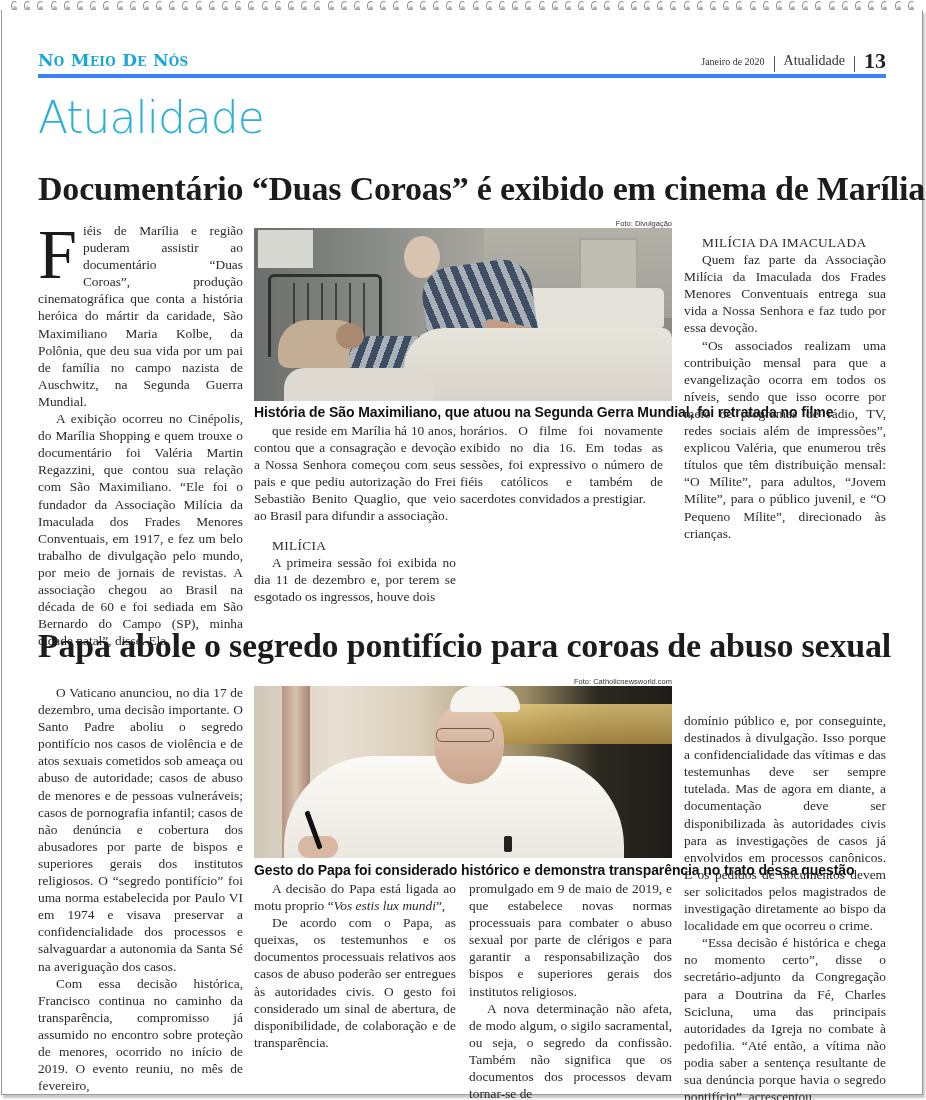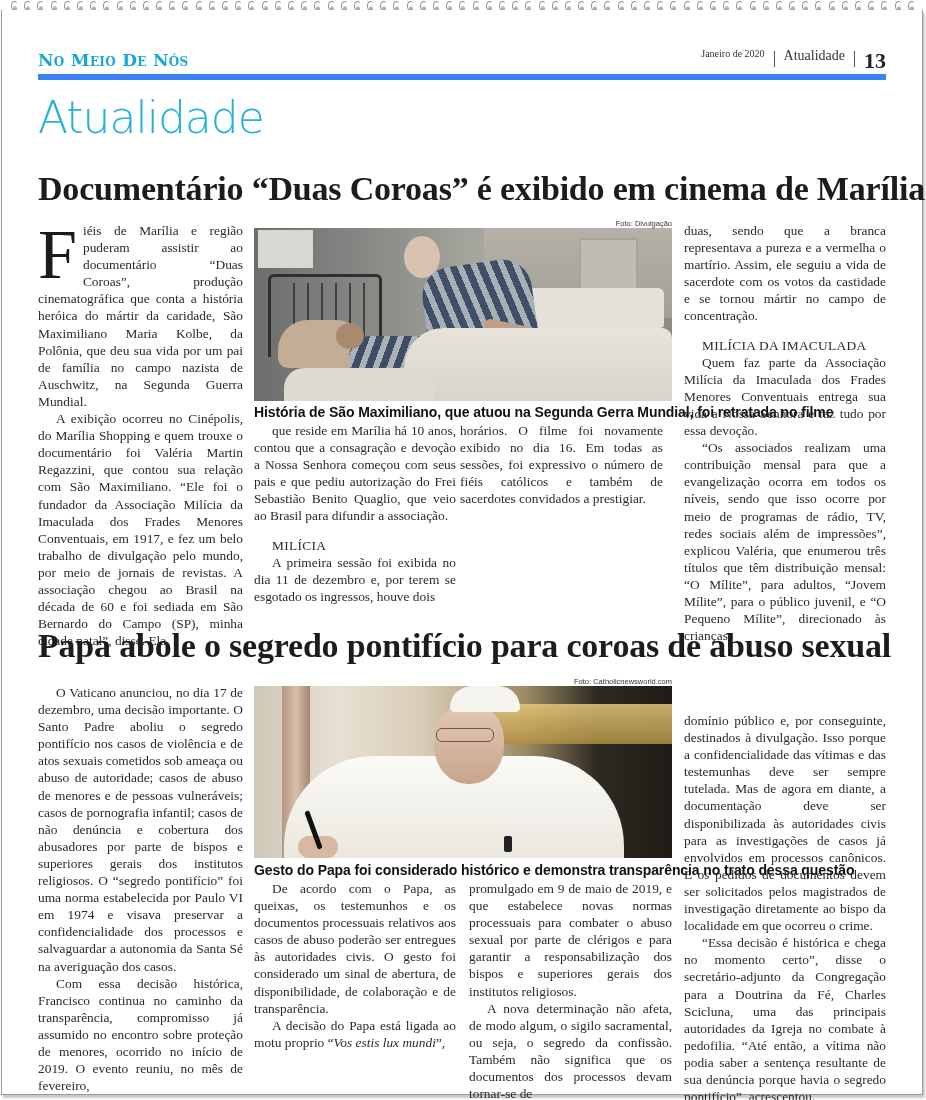--- a/index.html
+++ b/index.html
@@ -7,23 +7,23 @@
   .page {
     position: absolute; left: 1px; top: 10px; width: 920px; height: 1084px;
     border: 1px solid #9a9a9a; border-top: none; background: #fff;
     box-shadow: 2px 3px 2px #c8c8c8;
   }
   .rings { position: absolute; left: 0; top: 0; width: 926px; height: 14px; display: flex; gap: 0; padding-left: 8px; box-sizing: border-box; }
   .ring { width: 13.2px; height: 14px; position: relative; flex: none; }
   .ring::before { content: ""; position: absolute; left: 3px; top: 1px; width: 5px; height: 8px; border: 1.5px solid #8c8c8c; border-radius: 50% 50% 50% 50%; border-right-color: transparent; }
   .ring::after { content: ""; position: absolute; left: 5px; top: 6px; width: 4px; height: 6px; background: linear-gradient(#ccc, #888); border-radius: 50%; }
 
-  .masthead { position: absolute; left: 38px; top: 50px; width: 848px; height: 24px; border-bottom: 6px solid #3b82f6; }
+  .masthead { position: absolute; left: 38px; top: 50px; width: 848px; height: 24px; border-bottom: 4px solid #3b82f6; }
   .mast-title { position: absolute; left: 0; top: 0; font-family: "DejaVu Serif", serif; font-weight: bold; color: #1aa6d6; font-size: 17px; letter-spacing: 0.3px; font-variant: small-caps; }
-  .mast-right { position: absolute; right: 0; top: -2px; display: flex; align-items: flex-start; font-family: "Liberation Serif", serif; margin-left: 16px; }
+  .mast-right { position: absolute; right: 0; top: -2px; display: flex; align-items: center; font-family: "Liberation Serif", serif; margin-left: 16px; }
   .mast-date { font-size: 10px; color: #333; }
   .mast-sep { display: inline-block; width: 1px; height: 16px; background: #555; margin: 0 9px; position: relative; top: 3px; }
   .mast-section { font-size: 14px; color: #333; }
   .mast-page { font-size: 22px; font-weight: bold; color: #222; }
 
   .section-title { position: absolute; left: 38px; top: 92px; font-family: "DejaVu Sans", sans-serif; font-weight: 300; font-size: 44px; color: #27b0dc; letter-spacing: -1px; }
 
   .headline { position: absolute; left: 38px; font-family: "Liberation Serif", serif; font-weight: bold; font-size: 34px; color: #1c1c1c; letter-spacing: -0.2px; white-space: nowrap; }
   .h1 { top: 170px; }
   .h2 { top: 627px; }
@@ -186,21 +186,20 @@
   <p>que reside em Marília há 10 anos, contou que a consagração e devoção a Nossa Senhora começou com seus pais e que pediu autorização do Frei Sebastião Benito Quaglio, que veio ao Brasil para difundir a associação.</p>
   <p class="subhead">MILÍCIA</p>
   <p>A primeira sessão foi exibida no dia 11 de dezembro e, por terem se esgotado os ingressos, houve dois</p>
 </div>
 
 <div class="col" style="left:460px; top:422px; width:203px;">
   <p class="noindent">horários. O filme foi novamente exibido no dia 16. Em todas as sessões, foi expressivo o número de fiéis católicos e também de sacerdotes convidados a prestigiar.</p>
 </div>
 
 <div class="col" style="left:684px; top:222px; width:202px;">
-  <p class="noindent">duas, sendo que a branca representava a pureza e a vermelha o martírio. Assim, ele seguiu a vida de sacerdote com os votos da castidade e se tornou mártir no campo de concentração.</p>
   <p class="subhead">MILÍCIA DA IMACULADA</p>
   <p>Quem faz parte da Associação Milícia da Imaculada dos Frades Menores Conventuais entrega sua vida a Nossa Senhora e faz tudo por essa devoção.</p>
   <p>“Os associados realizam uma contribuição mensal para que a evangelização ocorra em todos os níveis, sendo que isso ocorre por meio de programas de rádio, TV, redes sociais além de impressões”, explicou Valéria, que enumerou três títulos que têm distribuição mensal: “O Mílite”, para adultos, “Jovem Mílite”, para o público juvenil, e “O Pequeno Mílite”, direcionado às crianças.</p>
 </div>
 
 <div class="headline h2">Papa abole o segredo pontifício para coroas de abuso sexual</div>
 
 <div class="col" style="left:38px; top:684px; width:205px;">
   <p>O Vaticano anunciou, no dia 17 de dezembro, uma decisão importante. O Santo Padre aboliu o segredo pontifício nos casos de violência e de atos sexuais cometidos sob ameaça ou abuso de autoridade; casos de abuso de menores e de pessoas vulneráveis; casos de pornografia infantil; casos de não denúncia e cobertura dos abusadores por parte de bispos e superiores gerais dos institutos religiosos. O “segredo pontifício” foi uma norma estabelecida por Paulo VI em 1974 e visava preservar a confidencialidade dos processos e salvaguardar a autonomia da Santa Sé na averiguação dos casos.</p>
   <p>Com essa decisão histórica, Francisco continua no caminho da transparência, compromisso já assumido no encontro sobre proteção de menores, ocorrido no início de 2019. O evento reuniu, no mês de fevereiro,</p>
@@ -214,22 +213,22 @@
     <div class="face"></div>
     <div class="cap"></div>
     <div class="glasses"></div>
   <div class="hand"></div>
     <div class="pen"></div>
     <div class="watch"></div>
 </div>
 <div class="caption" style="left:254px; top:862px;">Gesto do Papa foi considerado histórico e demonstra transparência no trato dessa questão</div>
 
 <div class="col" style="left:254px; top:880px; width:202px;">
+  <p><span>A decisão do Papa está ligada ao motu proprio “</span><i>Vos estis lux mundi</i><span>”,</span></p>
   <p>De acordo com o Papa, as queixas, os testemunhos e os documentos processuais relativos aos casos de abuso poderão ser entregues às autoridades civis. O gesto foi considerado um sinal de abertura, de disponibilidade, de colaboração e de transparência.</p>
-  <p><span>A decisão do Papa está ligada ao motu proprio “</span><i>Vos estis lux mundi</i><span>”,</span></p>
 </div>
 
 <div class="col" style="left:469px; top:880px; width:203px;">
   <p class="noindent">promulgado em 9 de maio de 2019, e que estabelece novas normas processuais para combater o abuso sexual por parte de clérigos e para garantir a responsabilização dos bispos e superiores gerais dos institutos religiosos.</p>
   <p>A nova determinação não afeta, de modo algum, o sigilo sacramental, ou seja, o segredo da confissão. Também não significa que os documentos dos processos devam tornar-se de</p>
 </div>
 
 <div class="col" style="left:684px; top:712px; width:202px;">
   <p class="noindent">domínio público e, por conseguinte, destinados à divulgação. Isso porque a confidencialidade das vítimas e das testemunhas deve ser sempre tutelada. Mas de agora em diante, a documentação deve ser disponibilizada às autoridades civis para as investigações de casos já envolvidos em processos canônicos. E os pedidos de documentos devem ser solicitados pelos magistrados de investigação diretamente ao bispo da localidade em que ocorreu o crime.</p>
   <p>“Essa decisão é histórica e chega no momento certo”, disse o secretário-adjunto da Congregação para a Doutrina da Fé, Charles Scicluna, uma das principais autoridades da Igreja no combate à pedofilia. “Até então, a vítima não podia saber a sentença resultante de sua denúncia porque havia o segredo pontifício”, acrescentou.</p>

